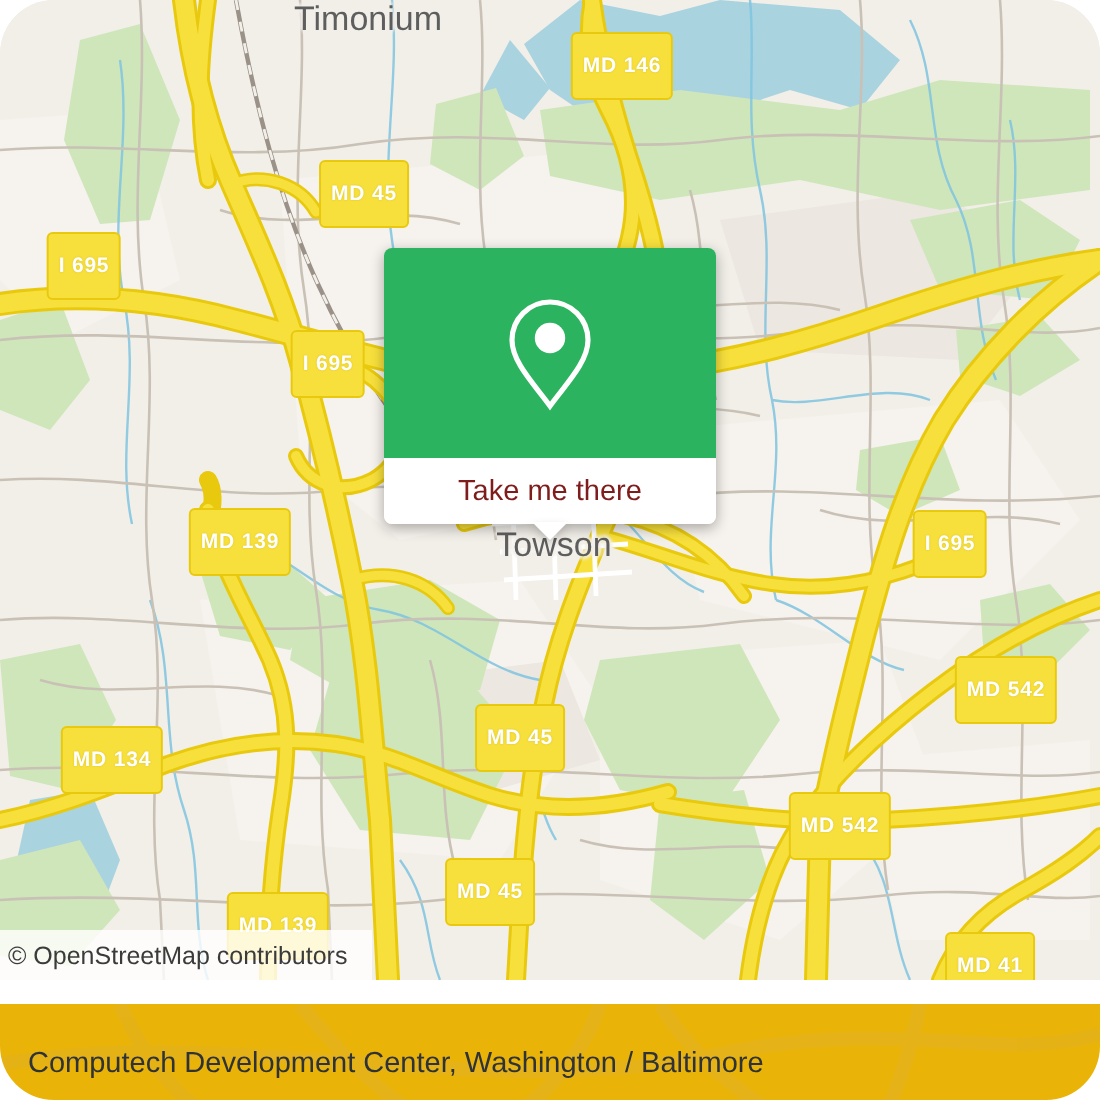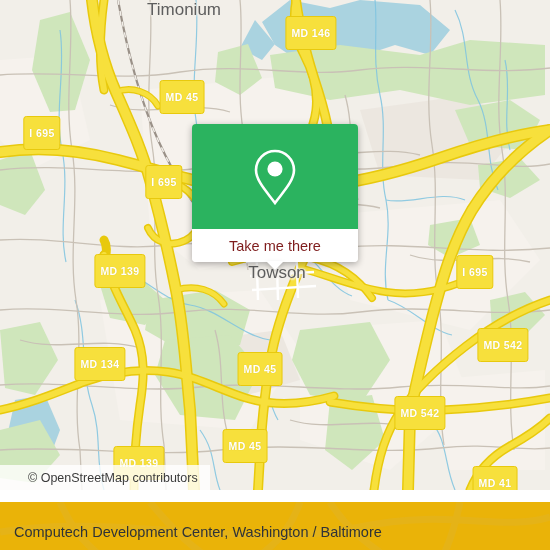--- a/index.html
+++ b/index.html
@@ -6,20 +6,21 @@
   html, body {
     width: 550px; height: 550px;
     font-family: "Liberation Sans", sans-serif;
     background: #ffffff;
     overflow: hidden;
   }
   #app {
     position: relative;
     width: 550px; height: 550px;
     overflow: hidden;
+    border-radius: 27px;
   }
 
   
   #map {
     position: absolute;
     left: 0; top: 0;
     width: 550px; height: 490px;
     background: #f2efe9;
     overflow: hidden;
   }
@@ -94,21 +95,21 @@
     border-right: 9px solid transparent;
     border-top: 9px solid #ffffff;
     filter: drop-shadow(0 2px 2px rgba(0,0,0,.18));
   }
 
   
   #attribution {
     position: absolute;
     left: 0; bottom: 0;
     height: 25px;
-    padding: 0 12px 0 28px;
+    padding: 0 12px 0 4px;
     background: rgba(255,255,255,.80);
     display: flex; align-items: center;
     color: #3b3b3b;
     font-size: 12.5px;
     z-index: 30;
   }
 
   
   #footer {
     position: absolute;
@@ -335,21 +336,21 @@
     <div class="place-label big" style="left:277px; top:273px;">Towson</div>
 
     <div class="shield" style="left:311px; top:33px;">MD 146</div>
     <div class="shield" style="left:182px; top:97px;">MD 45</div>
     <div class="shield" style="left:42px;  top:133px;">I 695</div>
     <div class="shield" style="left:164px; top:182px;">I 695</div>
     <div class="shield" style="left:120px; top:271px;">MD 139</div>
     <div class="shield" style="left:475px; top:272px;">I 695</div>
     <div class="shield" style="left:503px; top:345px;">MD 542</div>
     <div class="shield" style="left:260px; top:369px;">MD 45</div>
-    <div class="shield" style="left:56px;  top:364px;margin-left:44px;">MD 134</div>
+    <div class="shield" style="left:56px;  top:380px;">MD 134</div>
     <div class="shield" style="left:420px; top:413px;">MD 542</div>
     <div class="shield" style="left:245px; top:446px;">MD 45</div>
     <div class="shield" style="left:139px; top:463px;">MD 139</div>
     <div class="shield" style="left:495px; top:483px;">MD 41</div>
 
     <div id="popup">
       <div id="popup-head">
         <svg width="46" height="58" viewBox="0 0 46 58">
           <path d="M23 3 C12.5 3 4 11.5 4 22 C4 33 15 44 23 55 C31 44 42 33 42 22 C42 11.5 33.5 3 23 3 Z" fill="none" stroke="#ffffff" stroke-width="2.6"></path>
           <circle cx="23" cy="21" r="7.6" fill="#ffffff"></circle>

